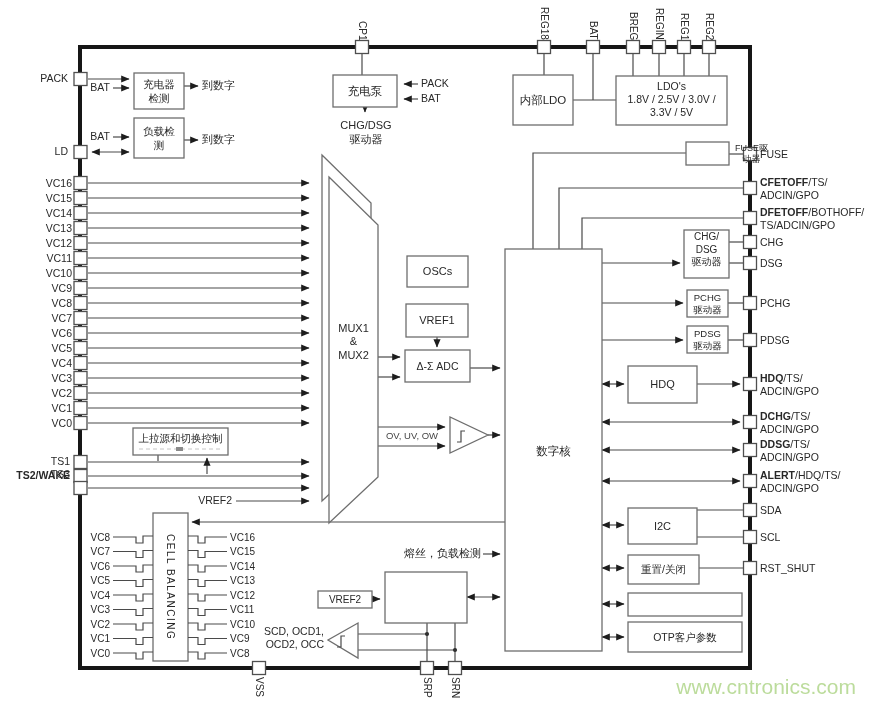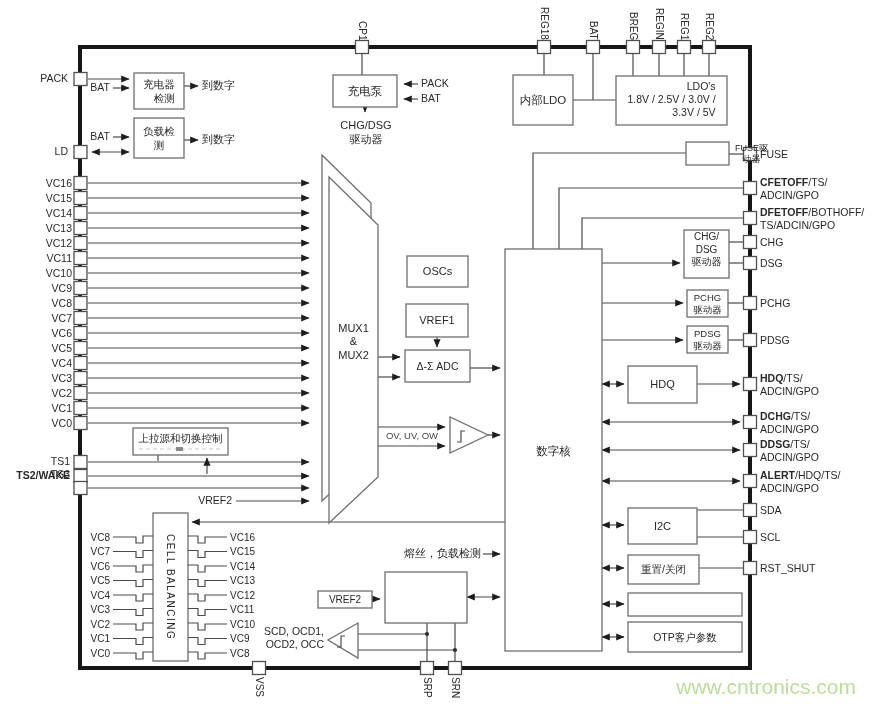--- a/index.html
+++ b/index.html
@@ -228,31 +228,31 @@
 <div class="lbl r" style="left:68px;top:81px;width:42px;">BAT</div>
 <div class="lbl" style="left:202px;top:79px;font-size:11px;">到数字</div>
 <div class="lbl r" style="left:68px;top:130px;width:42px;">BAT</div>
 <div class="lbl" style="left:202px;top:133px;font-size:11px;">到数字</div>
 <div class="lbl r" style="left:28px;top:145px;width:40px;">LD</div>
 <div class="lbl r" style="left:6px;top:455px;width:64px;">TS1</div>
 <div class="lbl r bb" style="left:0px;top:469px;width:70px;">TS2/WAKE</div>
 <div class="lbl r" style="left:6px;top:468px;width:64px;">TS3</div>
 <div class="lbl r" style="left:188px;top:494px;width:44px;">VREF2</div>
 
-<div class="lbl flex" style="left:134px;top:73px;width:50px;height:36px;line-height:14px;text-align:right;">充电器
+<div class="lbl flex" style="left:134px;top:73px;width:50px;height:36px;line-height:14px;">充电器
 检测</div>
 <div class="lbl flex" style="left:134px;top:118px;width:50px;height:40px;line-height:14px;">负载检
 测</div>
 <div class="lbl flex" style="left:333px;top:75px;width:64px;height:32px;font-size:11.5px;">充电泵</div>
 <div class="lbl" style="left:421px;top:77px;">PACK</div>
 <div class="lbl" style="left:421px;top:92px;">BAT</div>
 <div class="lbl flex" style="left:326px;top:116px;width:80px;height:32px;font-size:11px;line-height:14px;">CHG/DSG
 驱动器</div>
 <div class="lbl flex" style="left:513px;top:75px;width:60px;height:50px;font-size:11.5px;">内部LDO</div>
-<div class="lbl flex" style="left:616px;top:76px;width:111px;height:47px;line-height:13px;text-align:right;">LDO's
+<div class="lbl flex" style="left:616px;top:76px;width:111px;height:47px;line-height:13px;">LDO's
 1.8V / 2.5V / 3.0V /
 3.3V / 5V</div>
 <div class="lbl flex" style="left:686px;top:142px;width:43px;height:23px;font-size:9px;line-height:10.5px;padding-left:44px;">FUSE驱
 动器</div>
 <div class="lbl flex" style="left:684px;top:230px;width:45px;height:40px;font-size:10px;line-height:12.5px;">CHG/
 DSG
 驱动器</div>
 <div class="lbl flex" style="left:687px;top:290px;width:41px;height:27px;font-size:9.5px;line-height:11.5px;">PCHG
 驱动器</div>
 <div class="lbl flex" style="left:687px;top:326px;width:41px;height:27px;font-size:9.5px;line-height:11.5px;">PDSG

